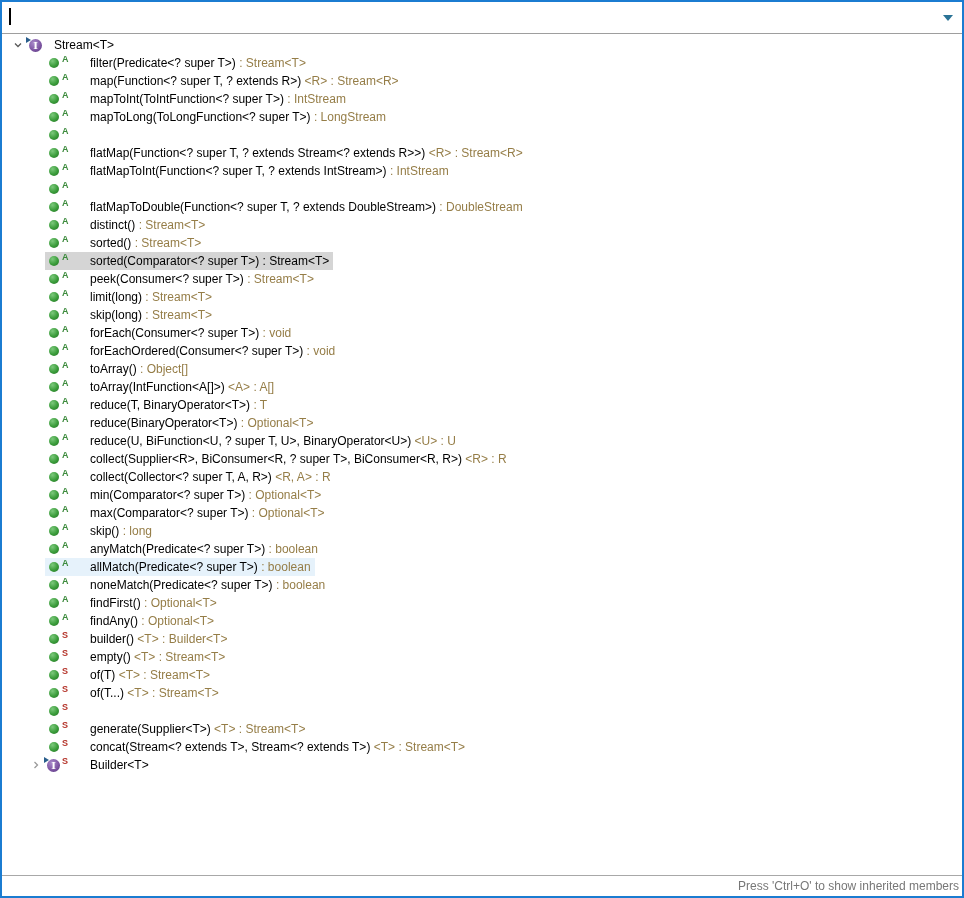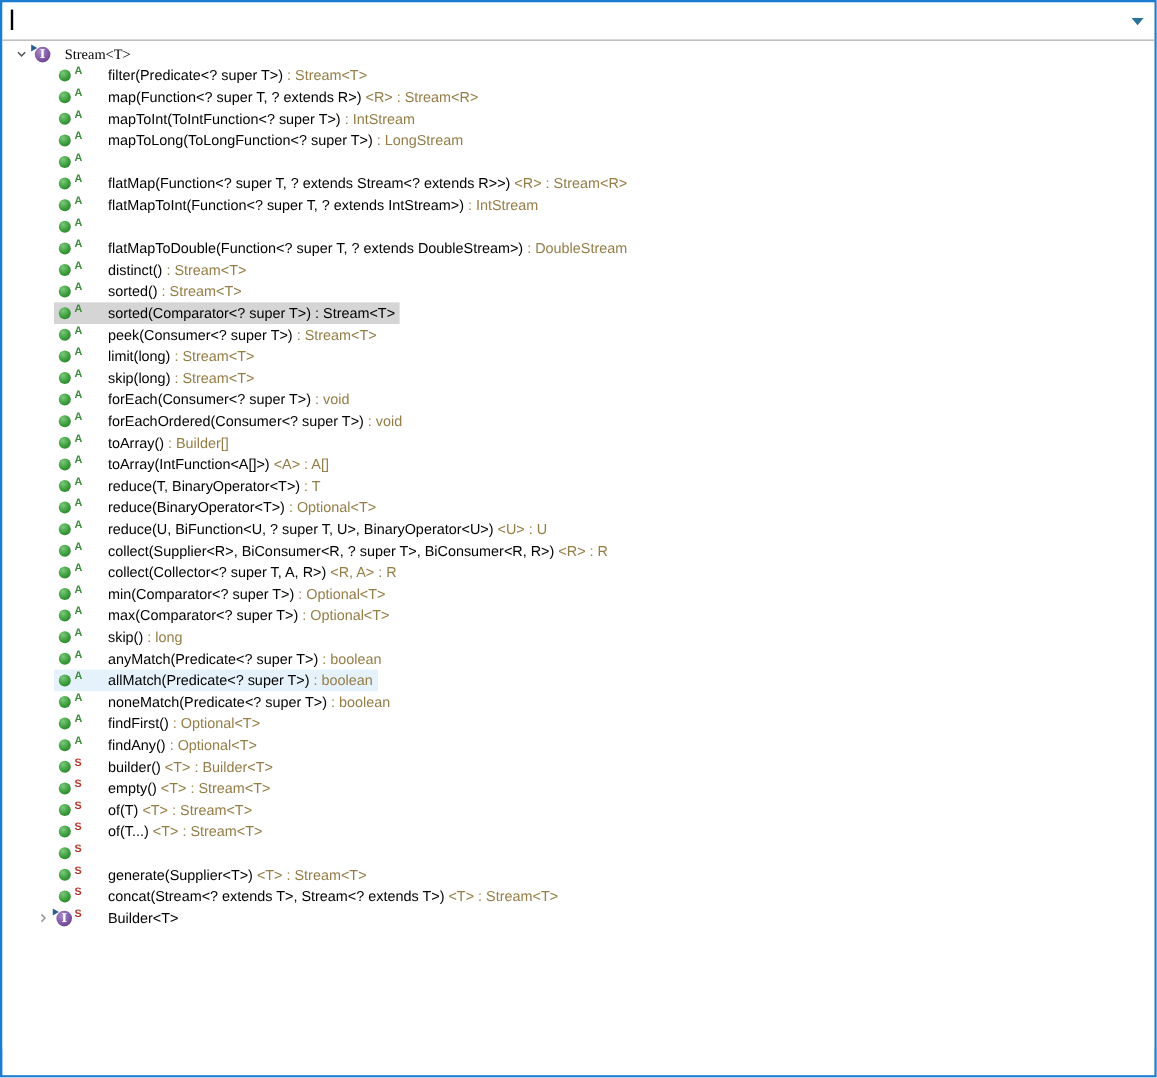--- a/index.html
+++ b/index.html
@@ -67,21 +67,21 @@
     border-top:3px solid transparent;border-bottom:3px solid transparent;
     border-left:5px solid #2a5e8c;
   }
   .sup{
     position:relative;top:-4px;width:10px;flex:none;
     font-size:9px;font-weight:bold;text-align:left;margin-left:1px;
   }
   .supA{color:#3b8a3b;}
   .supS{color:#b5352b;}
   .lbl{margin-left:18px;white-space:pre;}
-  .lvl0 .lbl{margin-left:11px;font-family:Liberation Serif, serif;}
+  .lvl0 .lbl{margin-left:11px;}
   .typ{color:#957d47;}
   
   .statusbar{
     position:absolute;left:0;right:0;bottom:0;height:21px;
     border-top:1px solid #a8a8a8;background:#fff;
     display:flex;align-items:center;justify-content:flex-end;
     padding-right:3px;box-sizing:border-box;
     font-size:12px;color:#777;
   }
 </style>
@@ -278,21 +278,21 @@
           <span class="lbl"><span class="sig">forEachOrdered(Consumer&lt;? super T&gt;)</span><span class="typ"> : void</span></span>
         </span>
       </div>
       <div class="row lvl1" style="padding-left: 25px;">
         <span class="chev"></span>
         <span class="hl">
           <span class="iconbox">
             <span class="m-circle"></span>
           </span>
           <span class="sup supA">A</span>
-          <span class="lbl"><span class="sig">toArray()</span><span class="typ"> : Builder[]</span></span>
+          <span class="lbl"><span class="sig">toArray()</span><span class="typ"> : Object[]</span></span>
         </span>
       </div>
       <div class="row lvl1" style="padding-left: 25px;">
         <span class="chev"></span>
         <span class="hl">
           <span class="iconbox">
             <span class="m-circle"></span>
           </span>
           <span class="sup supA">A</span>
           <span class="lbl"><span class="sig">toArray(IntFunction&lt;A[]&gt;)</span><span class="typ"> &lt;A&gt; : A[]</span></span>
@@ -507,13 +507,16 @@
           <span class="iconbox">
             <span class="int-circle">I</span>
             <span class="int-deco"></span>
           </span>
           <span class="sup supS">S</span>
           <span class="lbl"><span class="sig">Builder&lt;T&gt;</span></span>
         </span>
       </div>
     </div>
 
+  <div class="statusbar">
+    <span>Press 'Ctrl+O' to show inherited members</span>
+  </div>
 </div>
 
 </body></html>

